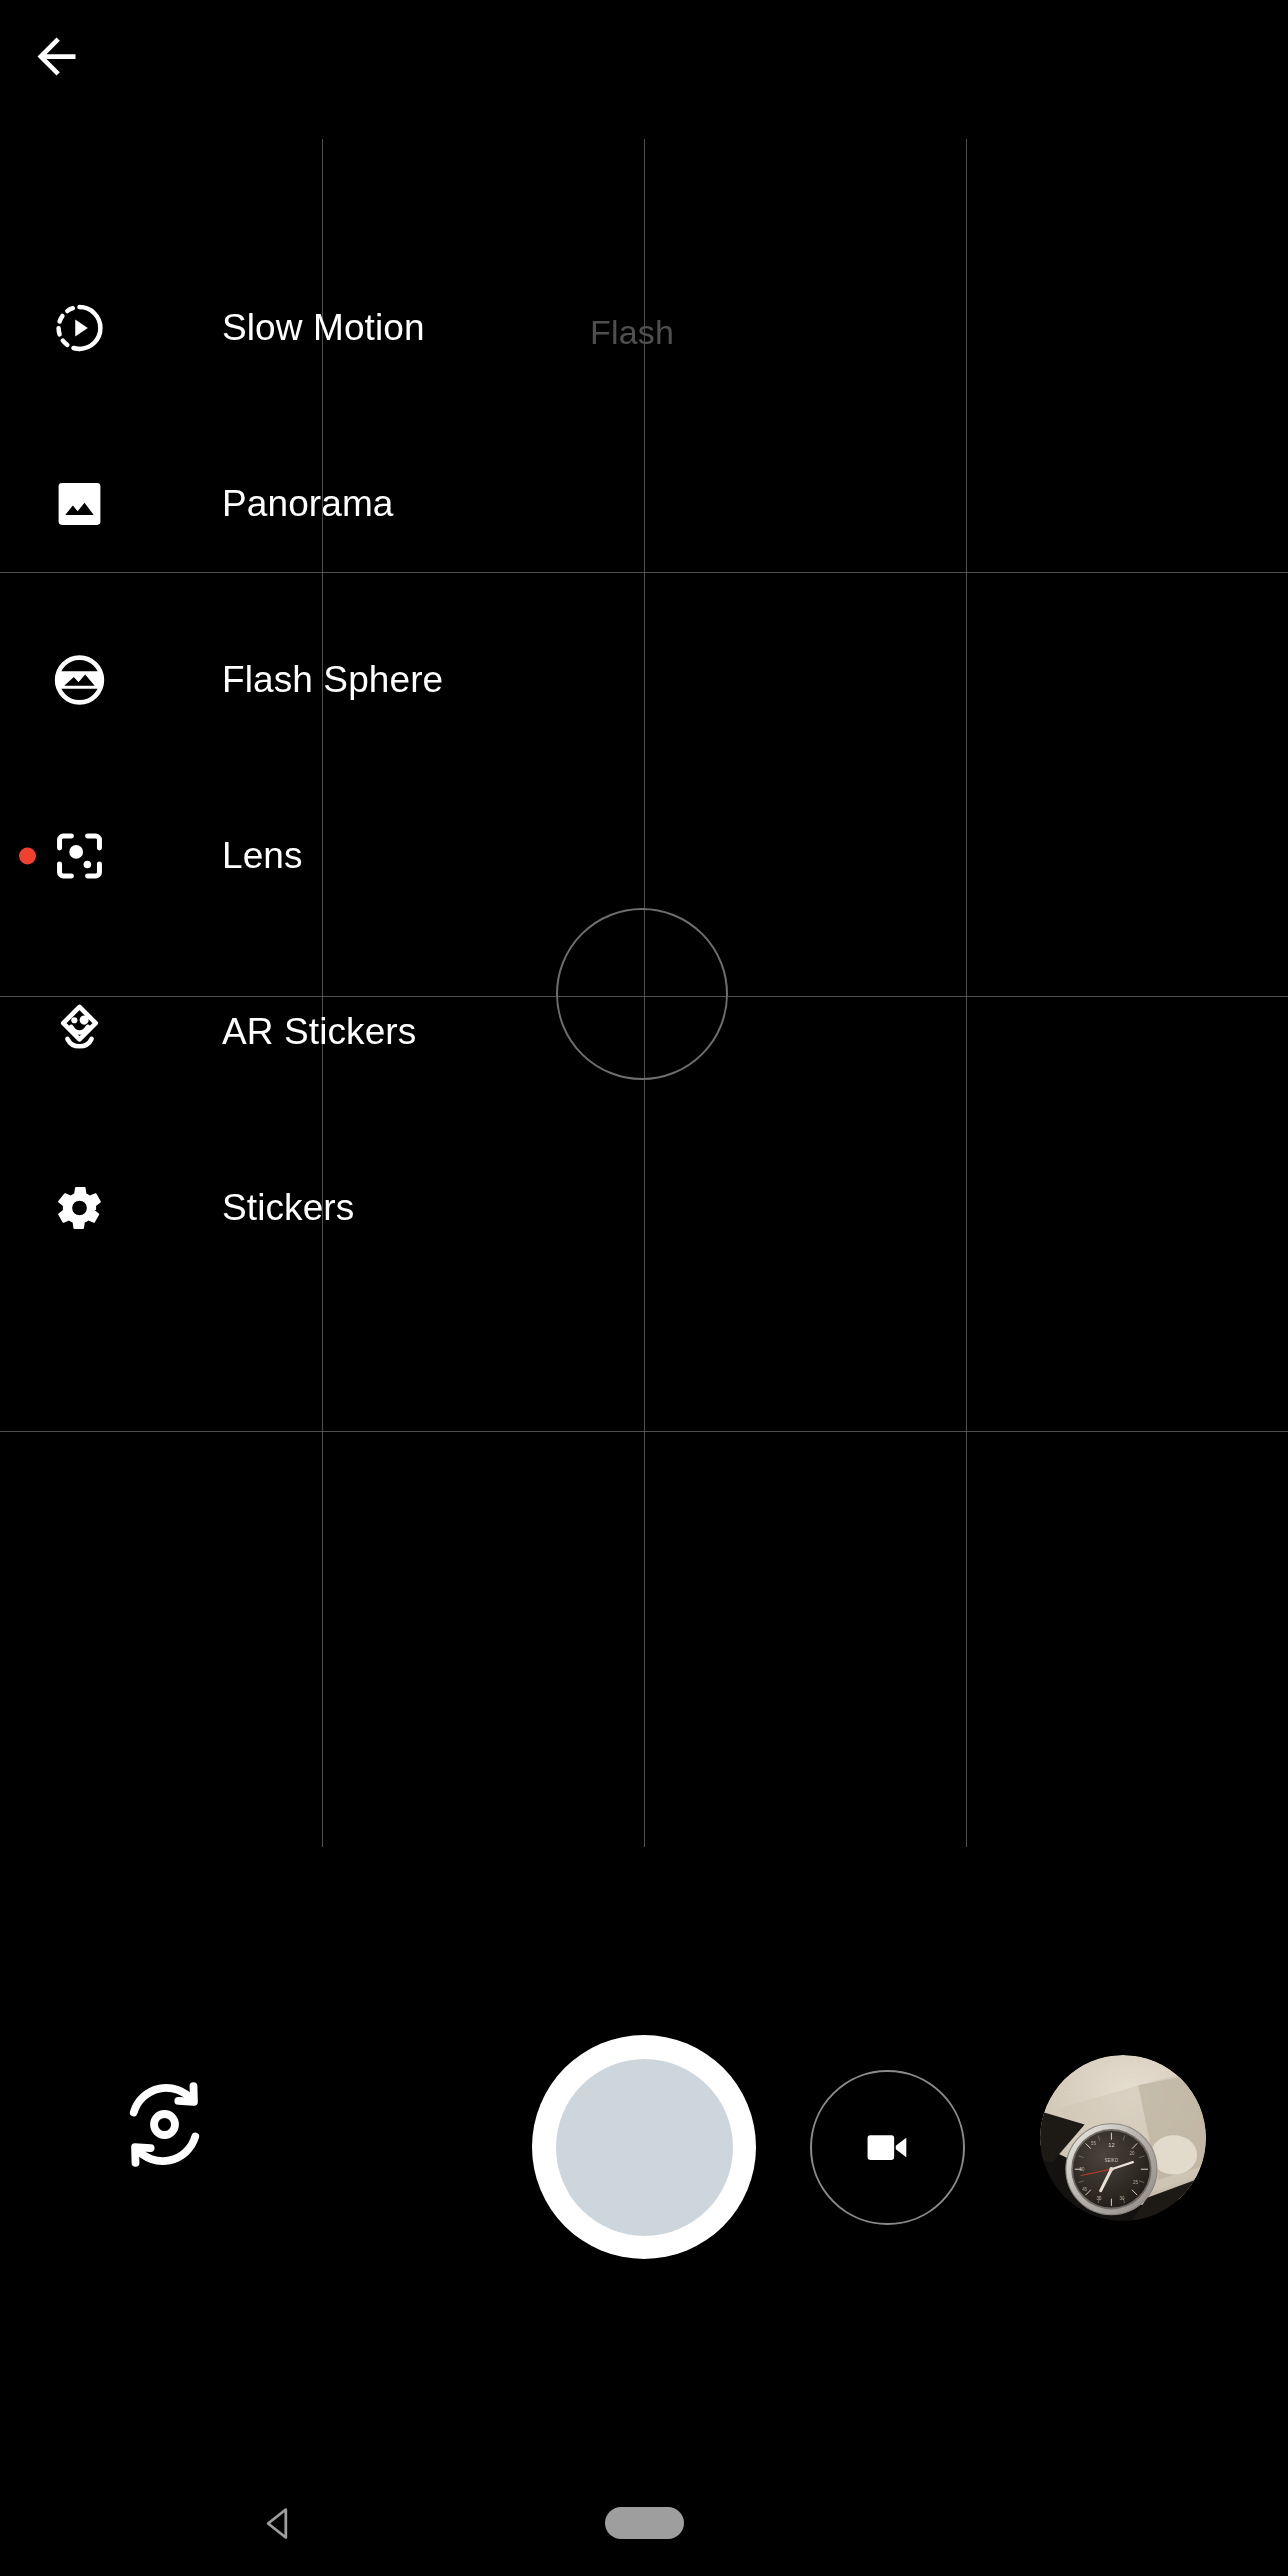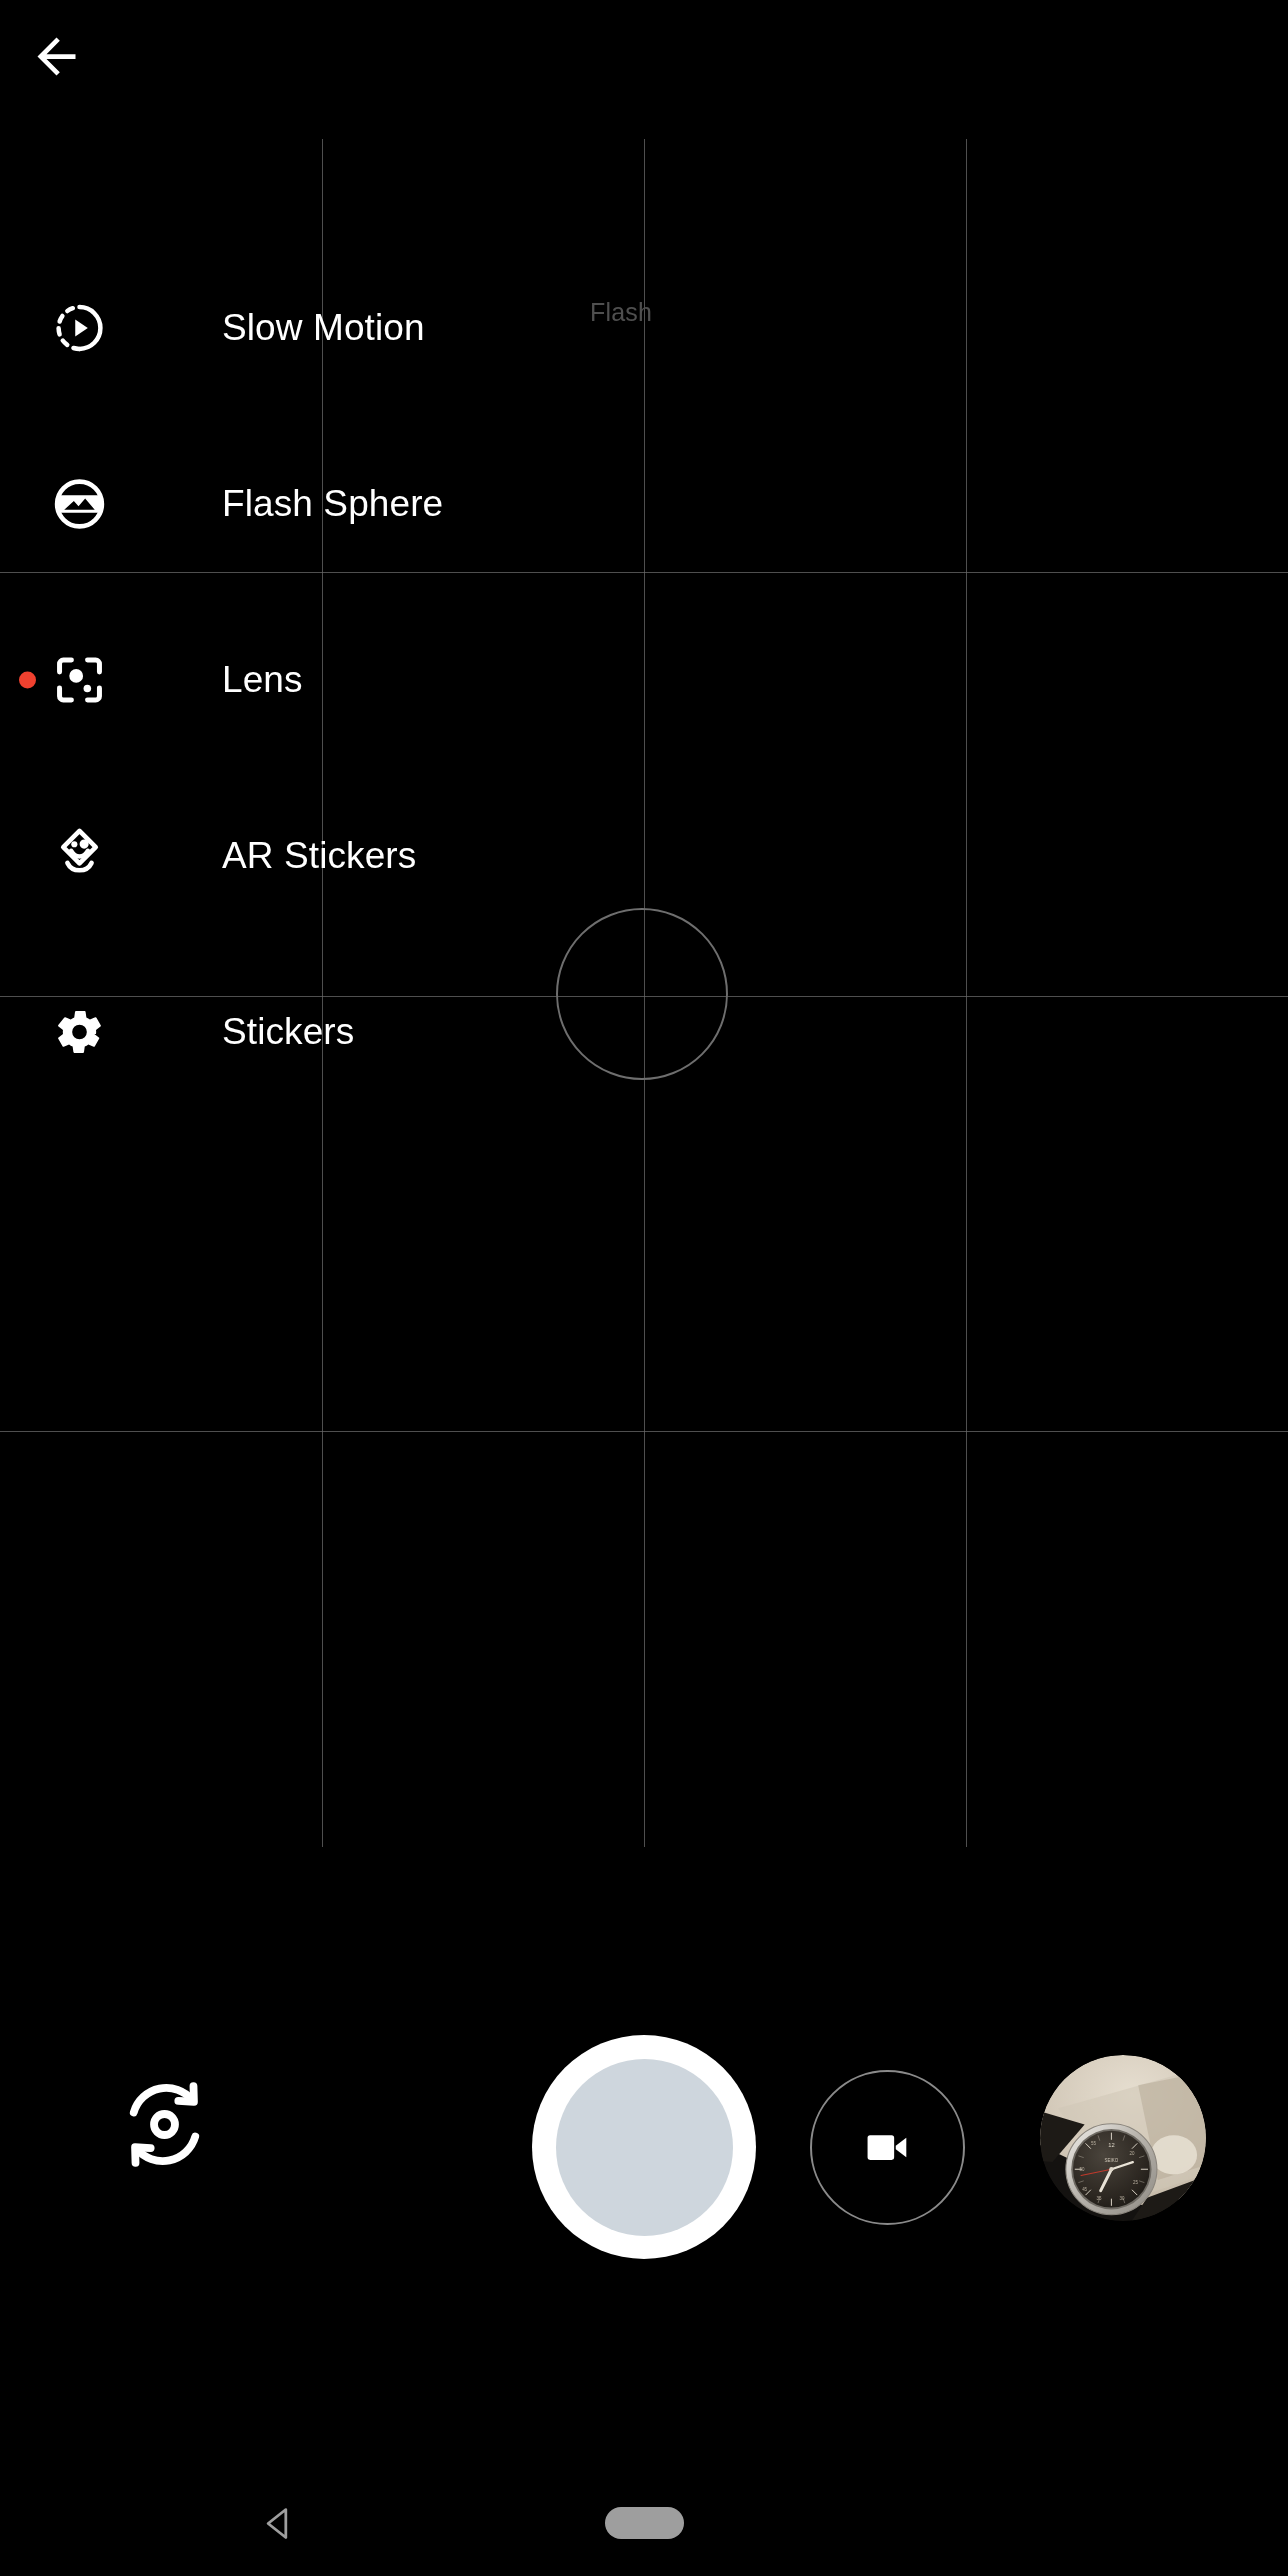--- a/index.html
+++ b/index.html
@@ -61,22 +61,22 @@
     height: 94px;
     display: flex;
     align-items: center;
     justify-content: center;
     cursor: pointer;
   }
 
   #flash-label {
     position: absolute;
     left: 590px;
-    top: 298px;
-    font-size: 25px;
+    top: 313px;
+    font-size: 34px;
     color: #4f4f4f;
     letter-spacing: 0.2px;
     white-space: nowrap;
   }
 
   
   #mode-menu {
     position: absolute;
     left: 0;
     top: 240px;
@@ -253,20 +253,28 @@
         </g>
         <g stroke="#fff" stroke-width="1.9" stroke-linecap="round" stroke-dasharray="2.6 2.9">
           <path d="M12 20.8A8.8 8.8 0 0 1 12 3.2"></path>
         </g>
         <path d="M10.2 8.4l5.3 3.6-5.3 3.6z" fill="#fff"></path>
       </svg>
     </span>
     <span class="menu-label">Slow Motion</span>
   </div>
 
+  <div class="menu-row">
+    <span class="menu-icon">
+      <svg width="57" height="57" viewBox="0 0 24 24">
+        <path fill-rule="evenodd" clip-rule="evenodd" d="M4.6 3.2h14.8A1.4 1.4 0 0 1 20.8 4.6v14.8a1.4 1.4 0 0 1-1.4 1.4H4.6a1.4 1.4 0 0 1-1.4-1.4V4.6a1.4 1.4 0 0 1 1.4-1.4zM6 16.6h12l-3.9-5.1-2.9 3.6-2-2.5L6 16.6z" fill="#fff"></path>
+      </svg>
+    </span>
+    <span class="menu-label">Panorama</span>
+  </div>
 
   <div class="menu-row">
     <span class="menu-icon">
       <svg width="59" height="59" viewBox="0 0 24 24">
         <circle cx="12" cy="12" r="9.1" fill="none" stroke="#fff" stroke-width="1.9"></circle>
         <path fill-rule="evenodd" clip-rule="evenodd" d="M3.5 8.4h17v7.2h-17V8.4zm2.3 5.9h12.4l-3.9-4.5-2.7 3.1-1.9-2.1-3.9 3.5z" fill="#fff"></path>
         <path d="M3.3 8.4h17.4v.95H3.3zM3.3 14.65h17.4v.95H3.3z" fill="#000" opacity="0"></path>
       </svg>
     </span>
     <span class="menu-label">Flash Sphere</span>

